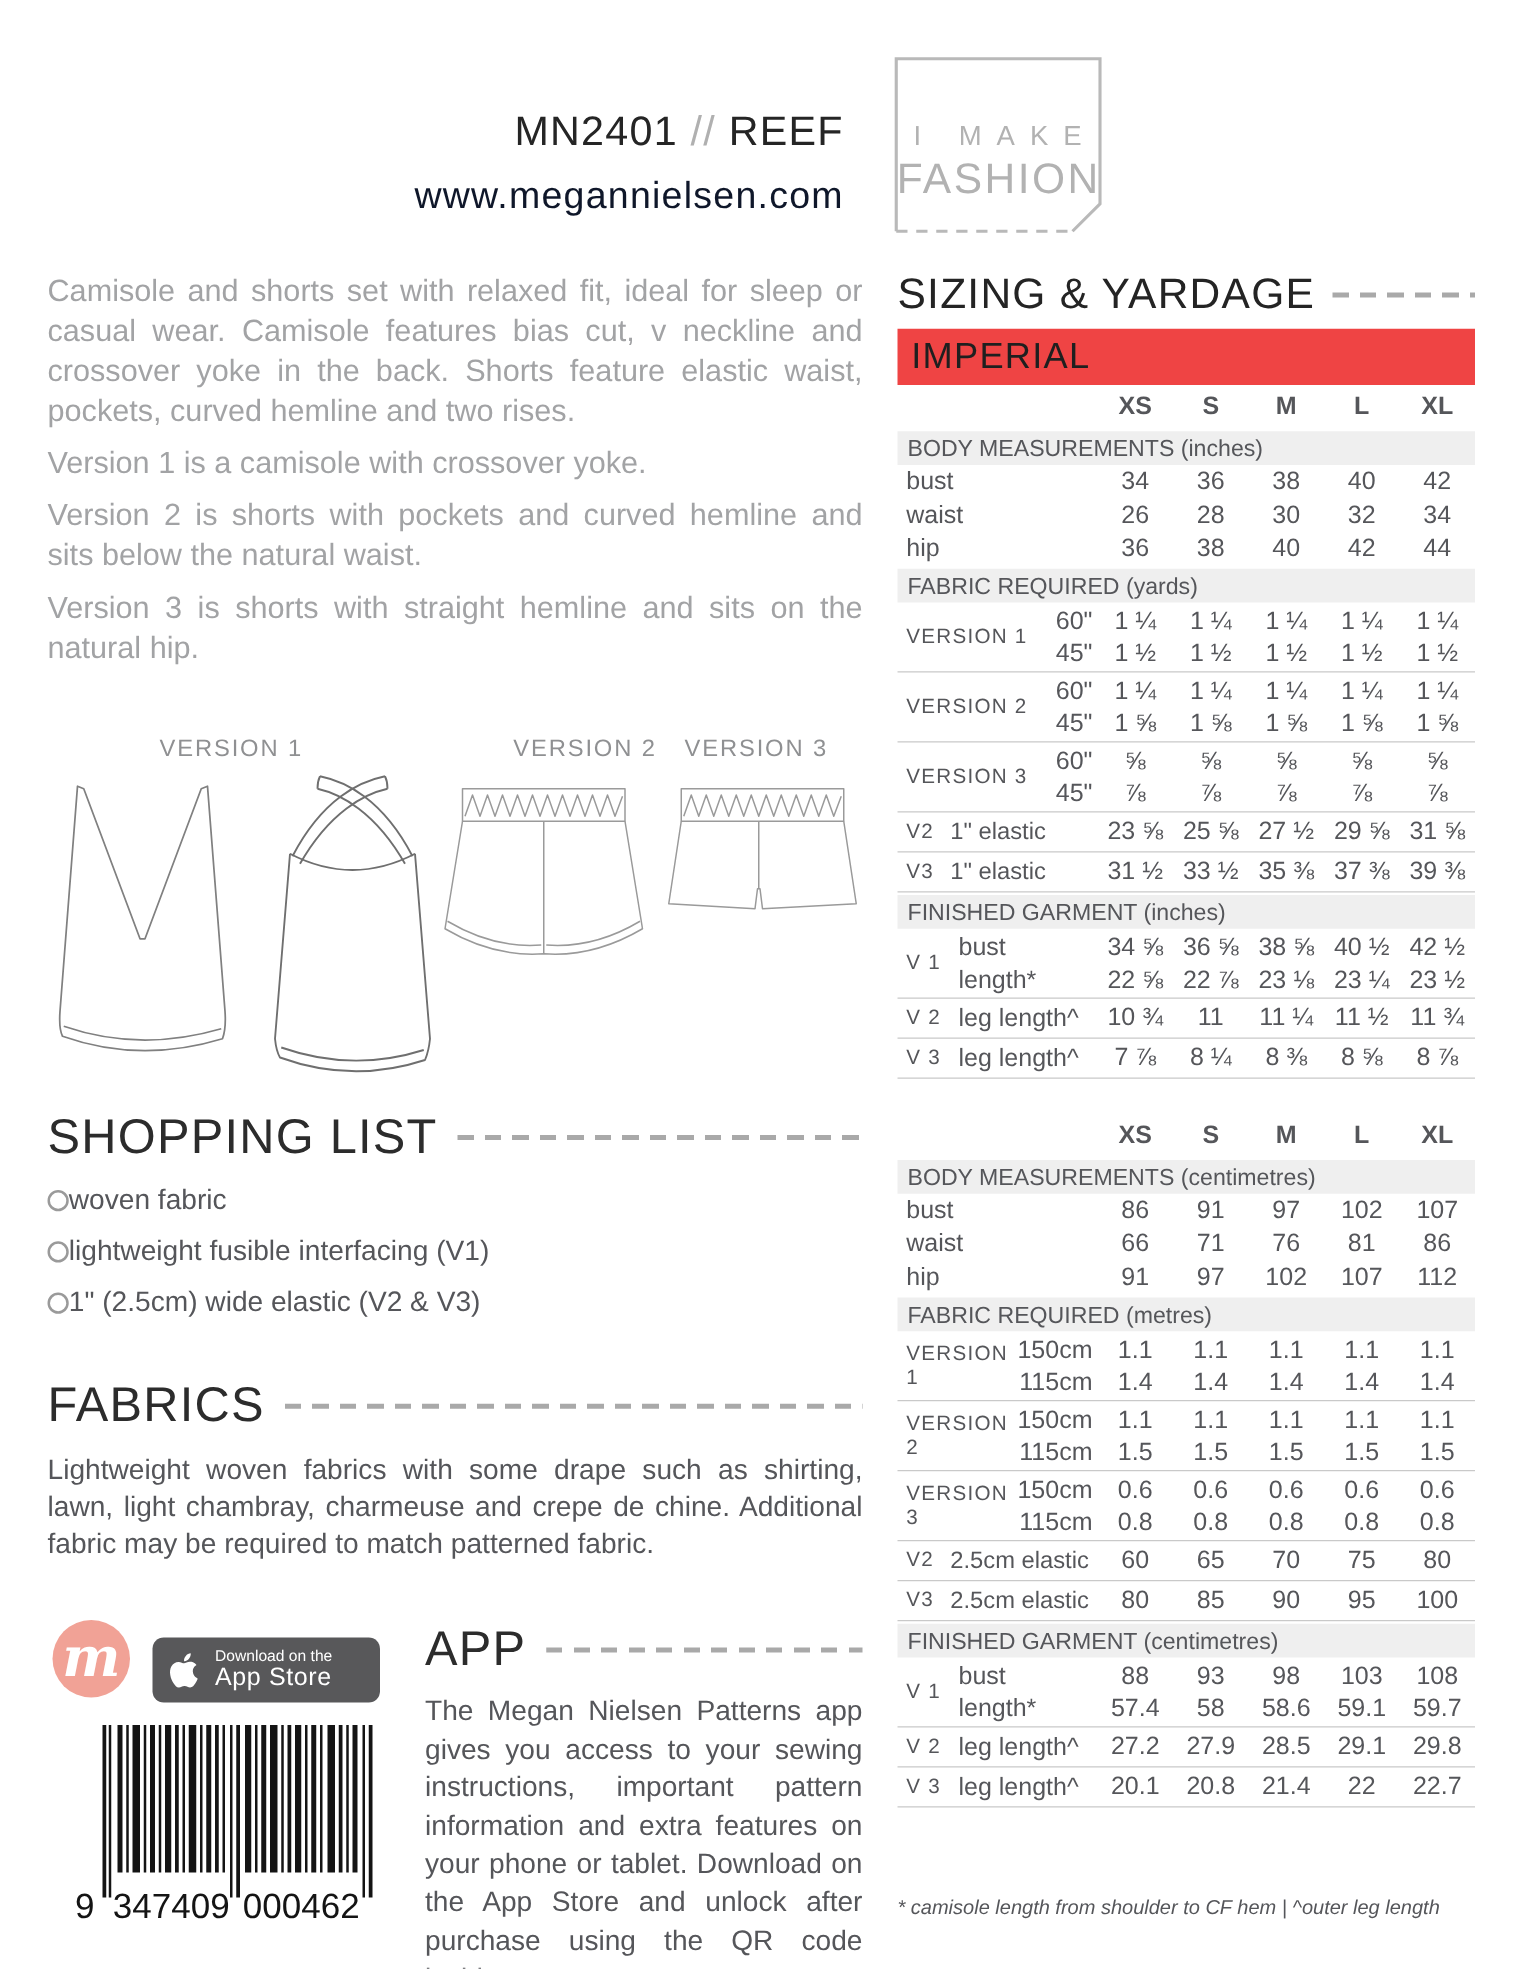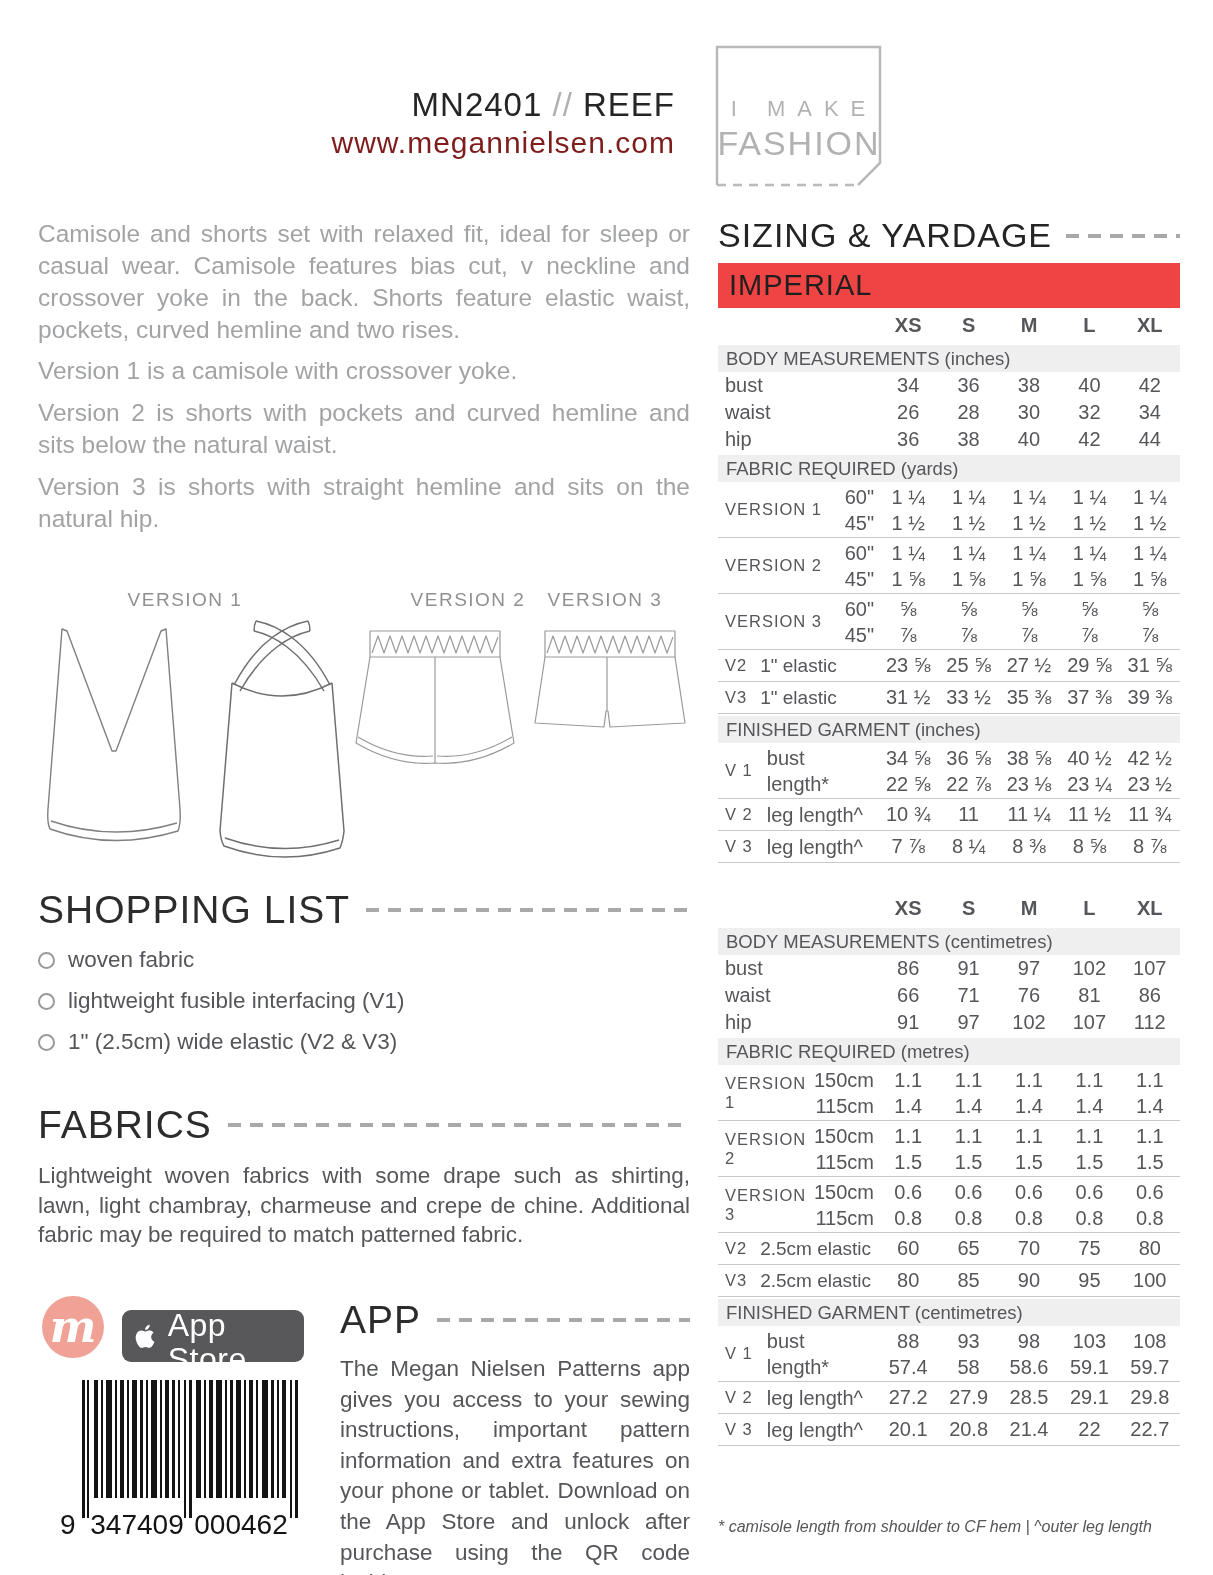--- a/index.html
+++ b/index.html
@@ -4,49 +4,49 @@
 <style>
   html,body{margin:0;padding:0;}
   body{
     width:1213px;height:1575px;position:relative;background:#ffffff;
     font-family:"Liberation Sans",sans-serif;color:#55565a;overflow:hidden;
   }
   
   .header-text{position:absolute;top:86px;right:538px;text-align:right;}
   .pattern-title{font-size:33px;font-weight:400;letter-spacing:1px;color:#252525;white-space:nowrap;}
   .pattern-title .sep{color:#b0b0b0;}
-  .website{font-size:30px;font-weight:300;color:#7f1d1d;letter-spacing:1px;margin-top:2px;}
+  .website{font-size:30px;font-weight:300;color:#0f172a;letter-spacing:1px;margin-top:16px;}
   .logo-box{position:absolute;left:714px;top:44px;width:170px;height:144px;}
   .logo-box svg{position:absolute;left:0;top:0;}
   .logo-lines{position:absolute;left:0;top:52px;width:100%;text-align:center;color:#b2b2b2;}
   .logo-l1{font-size:22px;letter-spacing:12px;font-weight:300;margin-left:10px;}
   .logo-l2{font-size:34px;letter-spacing:2px;font-weight:300;margin-top:2px;}
   
   .desc{position:absolute;left:38px;top:218px;width:652px;}
   .desc p{margin:0 0 10px;font-size:24.5px;line-height:1.30;color:#a2a3a5;text-align:justify;font-weight:300;}
   .versions{position:absolute;left:38px;top:585px;width:660px;height:300px;}
   .vlabel{position:absolute;font-size:19px;letter-spacing:1.5px;color:#8f9092;text-align:center;top:4px;}
   .versions svg{position:absolute;}
   .sec-title-row{display:flex;align-items:center;gap:16px;}
   .sec-title{font-size:39px;font-weight:300;letter-spacing:1px;color:#2c2c2c;white-space:nowrap;}
   .dashes{flex:1;height:4px;background:repeating-linear-gradient(90deg,#a9a9a9 0 13px,transparent 13px 22px);}
   .shopping{position:absolute;left:38px;top:888px;width:652px;}
-  .shop-item{display:flex;align-items:center;gap:13px;margin:15px 0;font-size:22.5px;color:#55565a;font-weight:300;}
+  .shop-item{display:flex;align-items:center;margin:15px 0;font-size:22.5px;color:#55565a;font-weight:300;}
   .ring{width:13px;height:13px;border:2px solid #9a9a9a;border-radius:50%;flex:0 0 auto;}
   .fabrics{position:absolute;left:38px;top:1103px;width:652px;}
   .fabrics .body-text{margin-top:14px;font-size:22.5px;line-height:1.32;color:#55565a;text-align:justify;font-weight:300;}
   .bottom-left{position:absolute;left:38px;top:1292px;width:290px;}
   .m-circle{position:absolute;left:4px;top:4px;width:62px;height:62px;border-radius:50%;background:#f1a296;
     color:#fff;font-family:"DejaVu Serif",serif;font-style:italic;font-weight:700;font-size:44px;
     display:flex;align-items:center;justify-content:center;line-height:1;}
   .store-badge{position:absolute;left:84px;top:18px;width:182px;height:52px;background:#58585a;border-radius:9px;
     display:flex;align-items:center;padding:0 12px;box-sizing:border-box;gap:10px;}
   .badge-txt{color:#fff;line-height:1.05;}
   .badge-l1{font-size:12.5px;}
-  .badge-l2{font-size:32px;font-weight:400;letter-spacing:0.5px;}
+  .badge-l2{font-size:20px;font-weight:400;letter-spacing:0.5px;}
   .barcode{position:absolute;left:22px;top:88px;}
   .app-sec{position:absolute;left:340px;top:1298px;width:350px;}
   .app-sec .body-text{margin-top:12px;font-size:22.5px;line-height:1.36;color:#55565a;text-align:justify;font-weight:300;}
   
   .sizing-title-row{position:absolute;left:718px;top:216px;width:462px;display:flex;align-items:center;gap:14px;}
   .sizing-title{font-size:34px;font-weight:300;letter-spacing:1px;color:#242424;white-space:nowrap;}
   .stable{position:absolute;width:462px;left:718px;}
   #imperial-table{top:263px;}
   #metric-table{top:891px;}
   .tbar{height:45px;background:#ef4444;display:flex;align-items:center;padding-left:11px;

